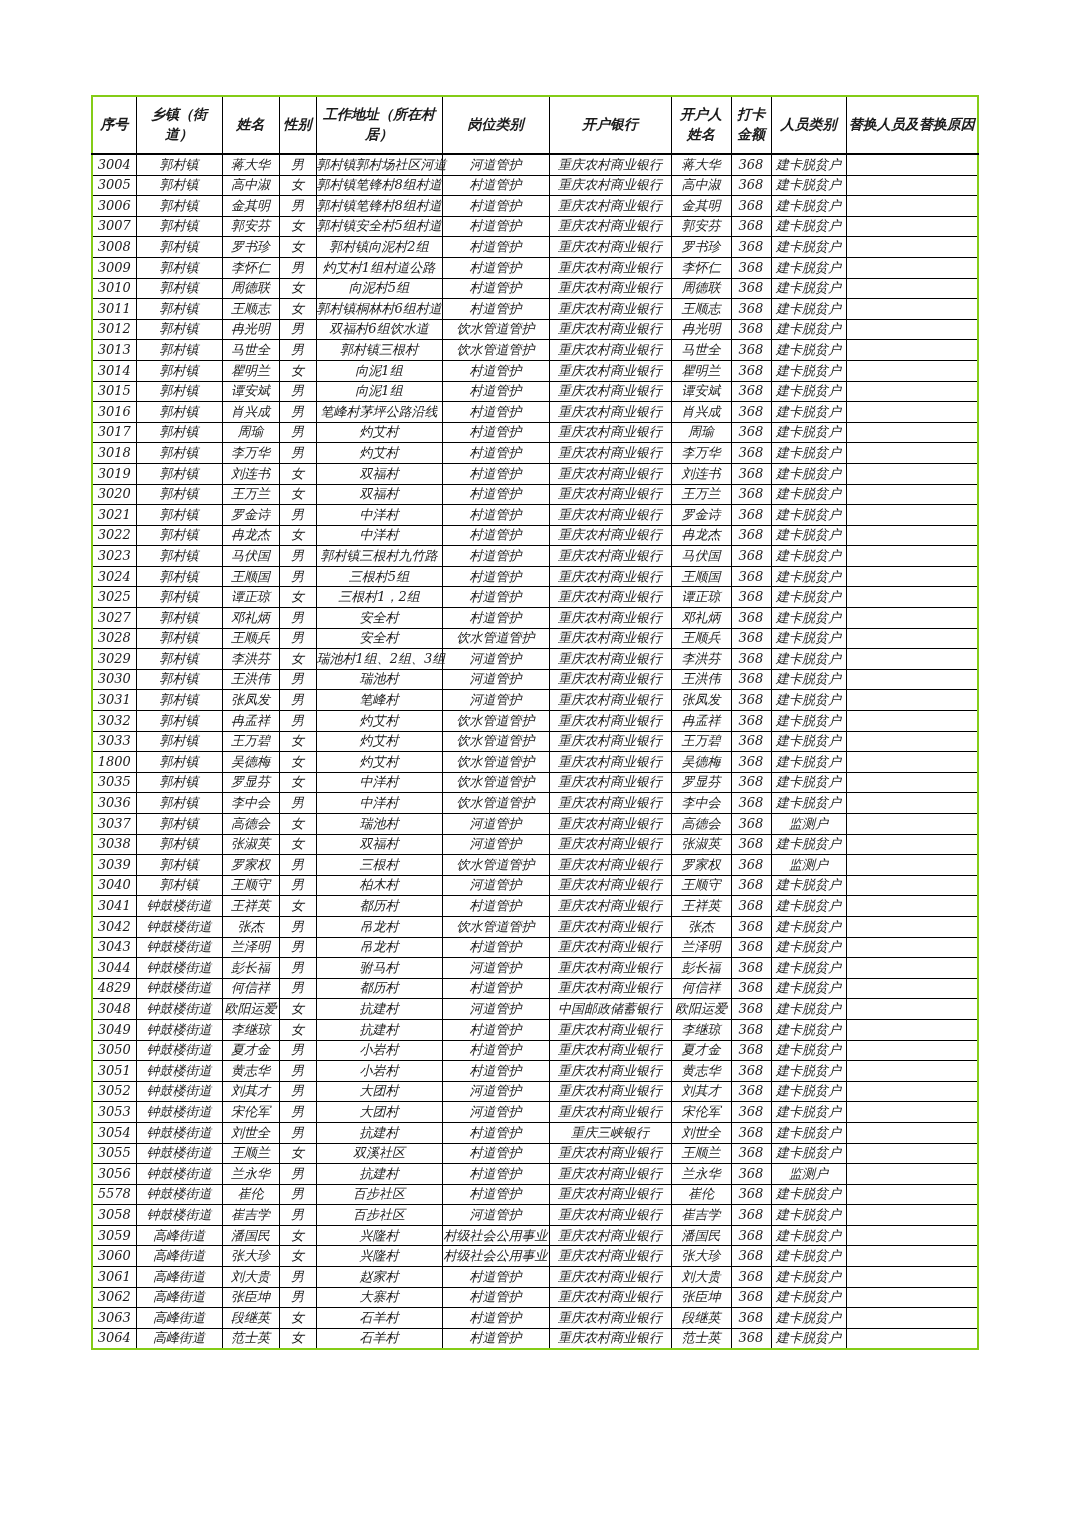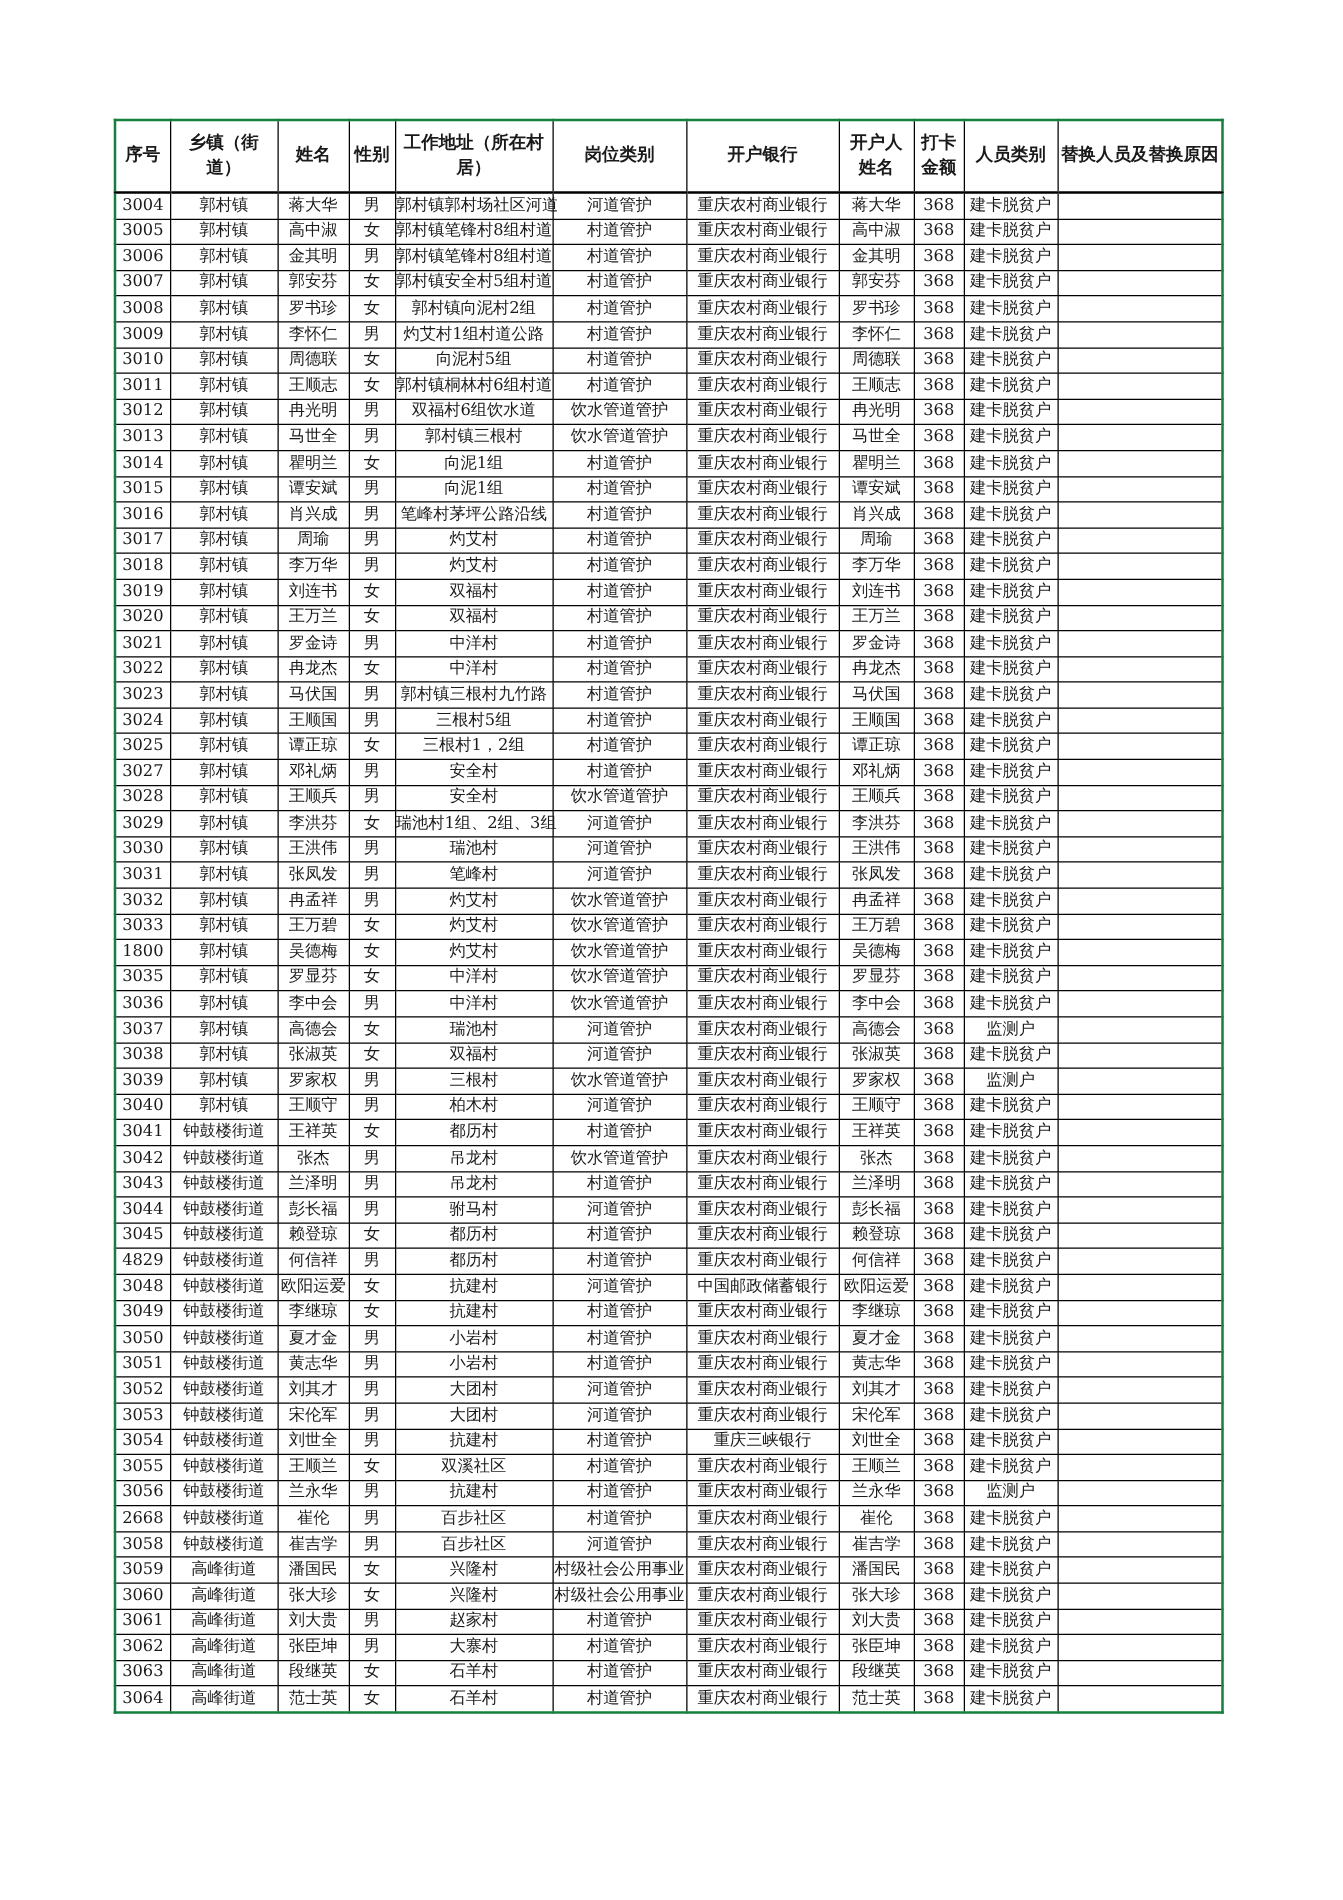--- a/index.html
+++ b/index.html
@@ -19,21 +19,22 @@
     inset: 0;
     background: #ffffff;
   }
   table.roster {
     position: absolute;
     left: 91px;
     top: 95px;
     width: 886px;
     border-collapse: collapse;
     table-layout: fixed;
-    border: 2px solid #15803d;
+    border: 2px solid #84cc16;
+    font-style: italic;
   }
   table.roster th,
   table.roster td {
     border: 1px solid #000;
     text-align: center;
     vertical-align: middle;
     color: #1a1a1a;
     overflow: visible;
   }
   table.roster thead th {
@@ -600,33 +601,20 @@
           <td>男</td>
           <td>驸马村</td>
           <td>河道管护</td>
           <td>重庆农村商业银行</td>
           <td>彭长福</td>
           <td>368</td>
           <td>建卡脱贫户</td>
           <td></td>
         </tr>
         <tr>
-          <td>3045</td>
-          <td>钟鼓楼街道</td>
-          <td>赖登琼</td>
-          <td>女</td>
-          <td>都历村</td>
-          <td>村道管护</td>
-          <td>重庆农村商业银行</td>
-          <td>赖登琼</td>
-          <td>368</td>
-          <td>建卡脱贫户</td>
-          <td></td>
-        </tr>
-        <tr>
           <td>4829</td>
           <td>钟鼓楼街道</td>
           <td>何信祥</td>
           <td>男</td>
           <td>都历村</td>
           <td>村道管护</td>
           <td>重庆农村商业银行</td>
           <td>何信祥</td>
           <td>368</td>
           <td>建卡脱贫户</td>
@@ -743,21 +731,21 @@
           <td>男</td>
           <td>抗建村</td>
           <td>村道管护</td>
           <td>重庆农村商业银行</td>
           <td>兰永华</td>
           <td>368</td>
           <td>监测户</td>
           <td></td>
         </tr>
         <tr>
-          <td>2668</td>
+          <td>5578</td>
           <td>钟鼓楼街道</td>
           <td>崔伦</td>
           <td>男</td>
           <td>百步社区</td>
           <td>村道管护</td>
           <td>重庆农村商业银行</td>
           <td>崔伦</td>
           <td>368</td>
           <td>建卡脱贫户</td>
           <td></td>

